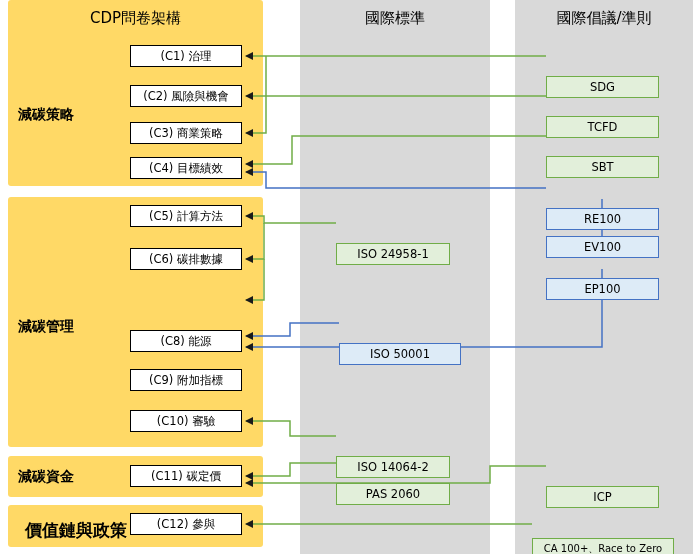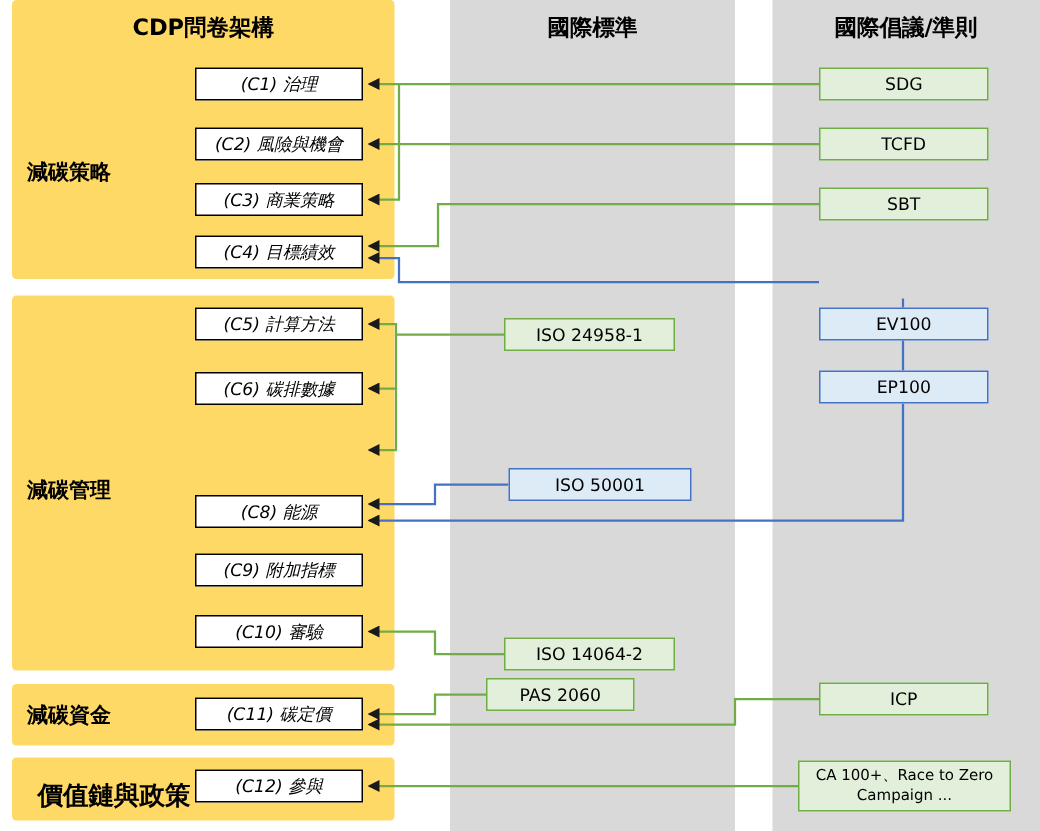--- a/index.html
+++ b/index.html
@@ -4,27 +4,27 @@
 <style>
   * { margin:0; padding:0; box-sizing:border-box; }
   body { background:#fff; font-family:"DejaVu Sans","Liberation Sans",sans-serif; }
   .canvas { position:relative; width:693px; height:554px; background:#ffffff; overflow:hidden; }
 
   .graycol { position:absolute; top:0; height:554px; background:#D9D9D9; z-index:0; }
   .ysec   { position:absolute; left:8px; width:255px; background:#FFD966; border-radius:3px; z-index:0; }
 
   #connector-layer { position:absolute; left:0; top:0; z-index:1; }
 
-  .coltitle { position:absolute; font-weight:bold; font-size:15px; color:#000; text-align:center; z-index:2; }
+  .coltitle { position:absolute; font-weight:normal; font-size:15px; color:#000; text-align:center; z-index:2; }
   .seclabel { position:absolute; font-weight:bold; font-size:14px; color:#000; z-index:2; }
 
   .cbox { position:absolute; left:130px; width:112px; height:22px; background:#fff; border:1px solid #000;
-          display:flex; align-items:center; justify-content:center; font-size:11.5px; color:#000; z-index:2;font-style:italic; }
+          display:flex; align-items:center; justify-content:center; font-size:11.5px; color:#000; z-index:2; }
   .stdbox { position:absolute; height:22px; display:flex; align-items:center; justify-content:center;
-            font-size:11.5px; color:#000; z-index:2; }
+            font-size:11.5px; color:#000; z-index:2;margin-top:31px; }
   .gbox { background:#E2EFDA; border:1px solid #70AD47; }
   .bbox { background:#DDEBF7; border:1px solid #4472C4; }
   .wrap { height:auto; min-height:34px; padding:2px 5px; text-align:center; line-height:1.3; font-size:10px; }
 </style>
 </head>
 <body>
 
 <div class="canvas">
 
   <div class="graycol" style="left:300px;width:190px"></div>
@@ -75,23 +75,24 @@
   <div class="cbox" style="top:248px">(C6) 碳排數據</div>
   <div class="cbox" style="top:330px">(C8) 能源</div>
   <div class="cbox" style="top:369px">(C9) 附加指標</div>
   <div class="cbox" style="top:410px">(C10) 審驗</div>
   <div class="cbox" style="top:465px">(C11) 碳定價</div>
   <div class="cbox" style="top:513px">(C12) 參與</div>
 
   <div class="stdbox gbox" style="left:336px;top:212px;width:114px">ISO 24958-1</div>
   <div class="stdbox bbox" style="left:339px;top:312px;width:122px">ISO 50001</div>
   <div class="stdbox gbox" style="left:336px;top:425px;width:114px">ISO 14064-2</div>
-  <div class="stdbox gbox" style="left:324px;top:452px;width:99px">PAS 2060</div>
+  <div class="stdbox gbox" style="left:336px;top:452px;width:114px">PAS 2060</div>
 
   <div class="stdbox gbox" style="left:546px;top:45px;width:113px">SDG</div>
   <div class="stdbox gbox" style="left:546px;top:85px;width:113px">TCFD</div>
   <div class="stdbox gbox" style="left:546px;top:125px;width:113px">SBT</div>
+  <div class="stdbox bbox" style="left:546px;top:177px;width:113px">RE100</div>
   <div class="stdbox bbox" style="left:546px;top:205px;width:113px">EV100</div>
   <div class="stdbox bbox" style="left:546px;top:247px;width:113px">EP100</div>
   <div class="stdbox gbox" style="left:546px;top:455px;width:113px">ICP</div>
   <div class="stdbox gbox wrap" style="left:532px;top:507px;width:142px">CA 100+、Race to Zero Campaign ...</div>
 
 </div>
 
 </body></html>

